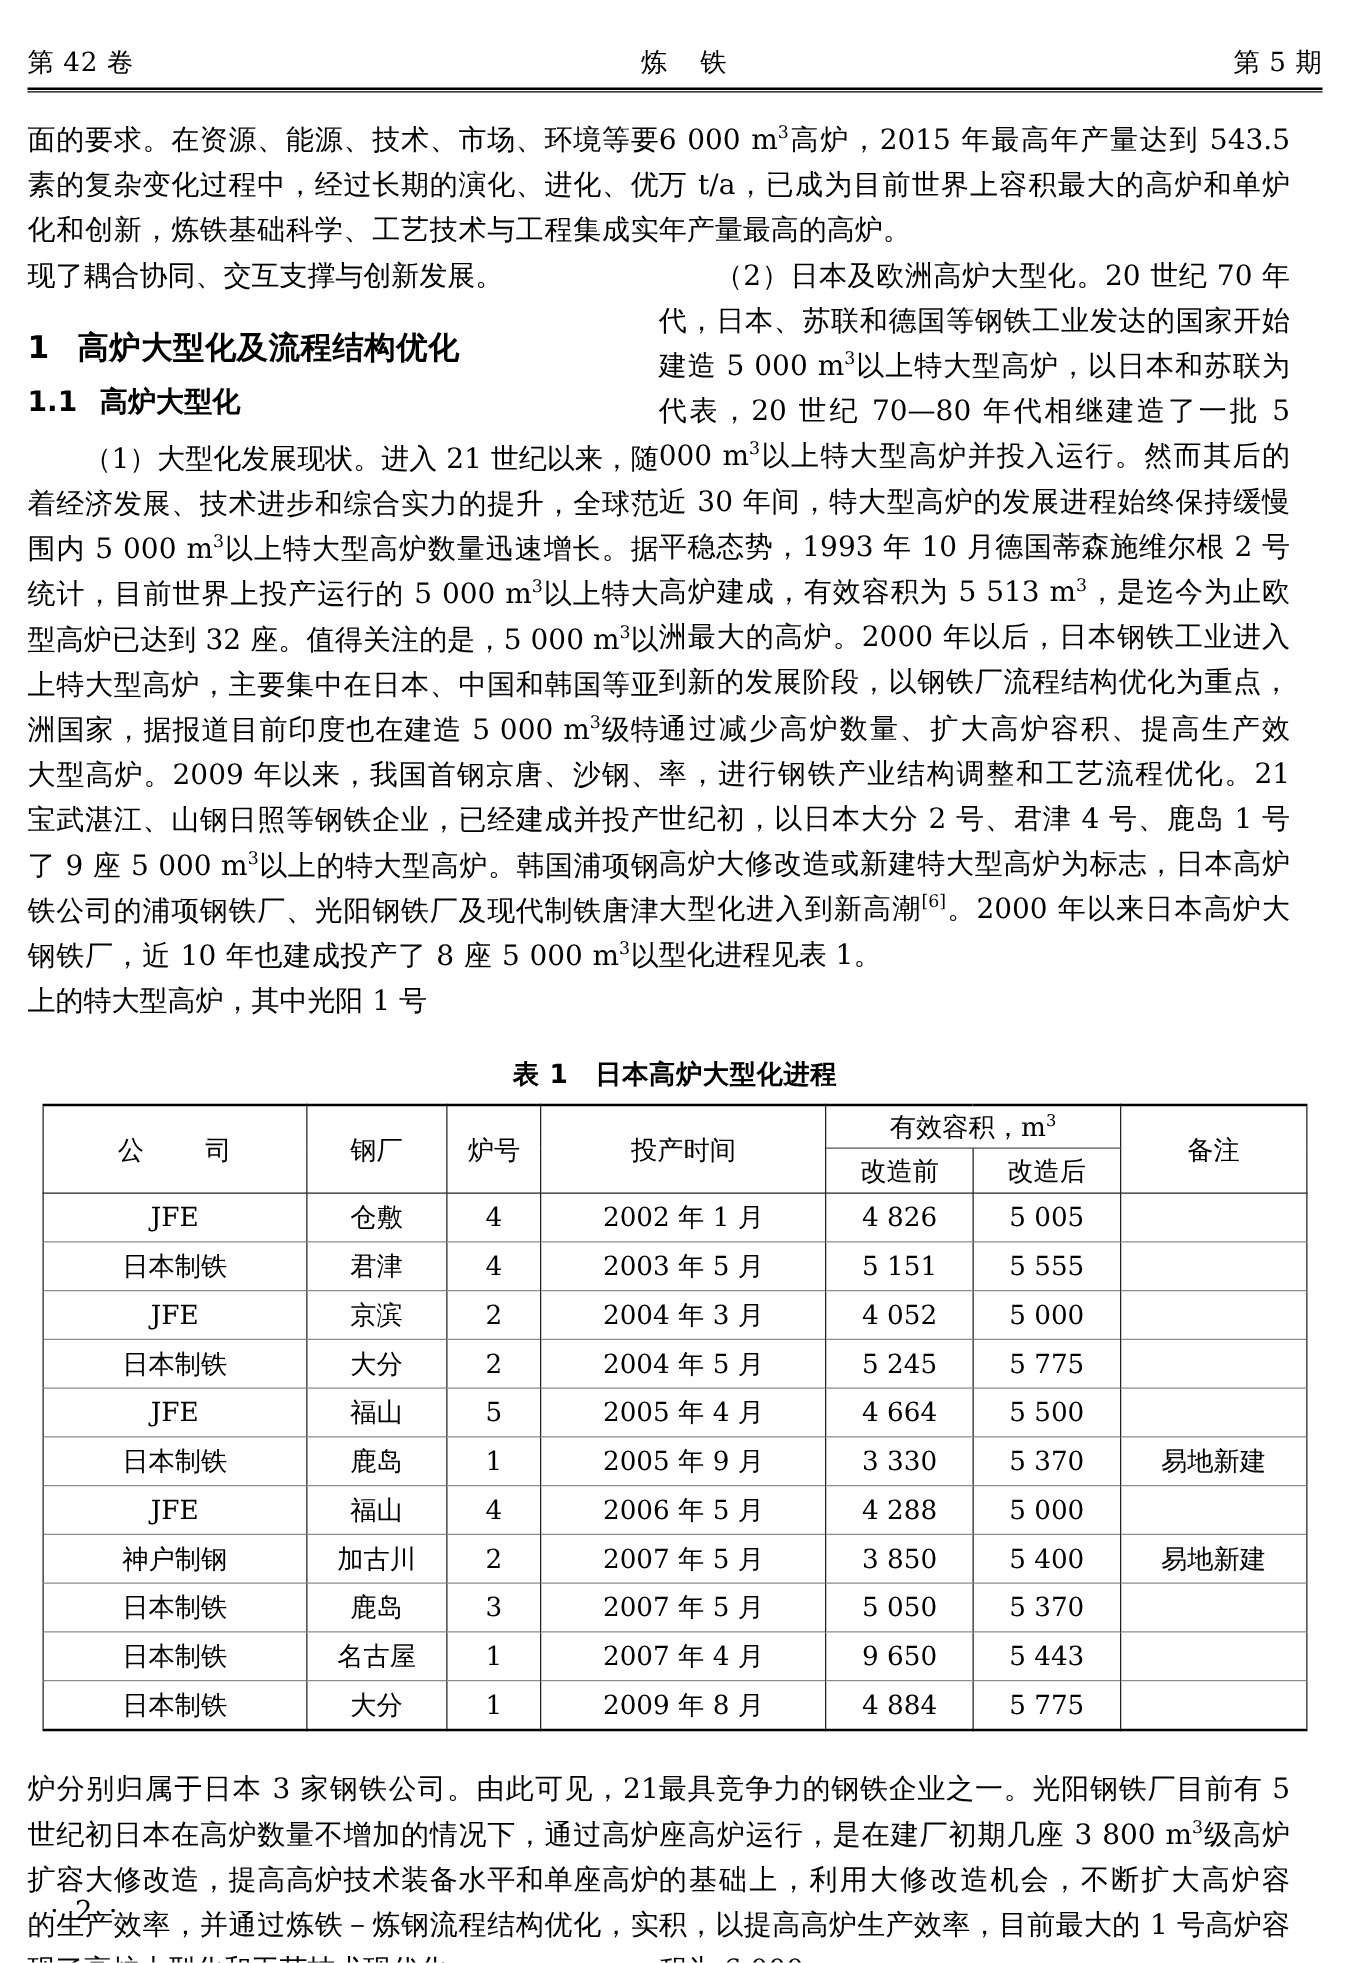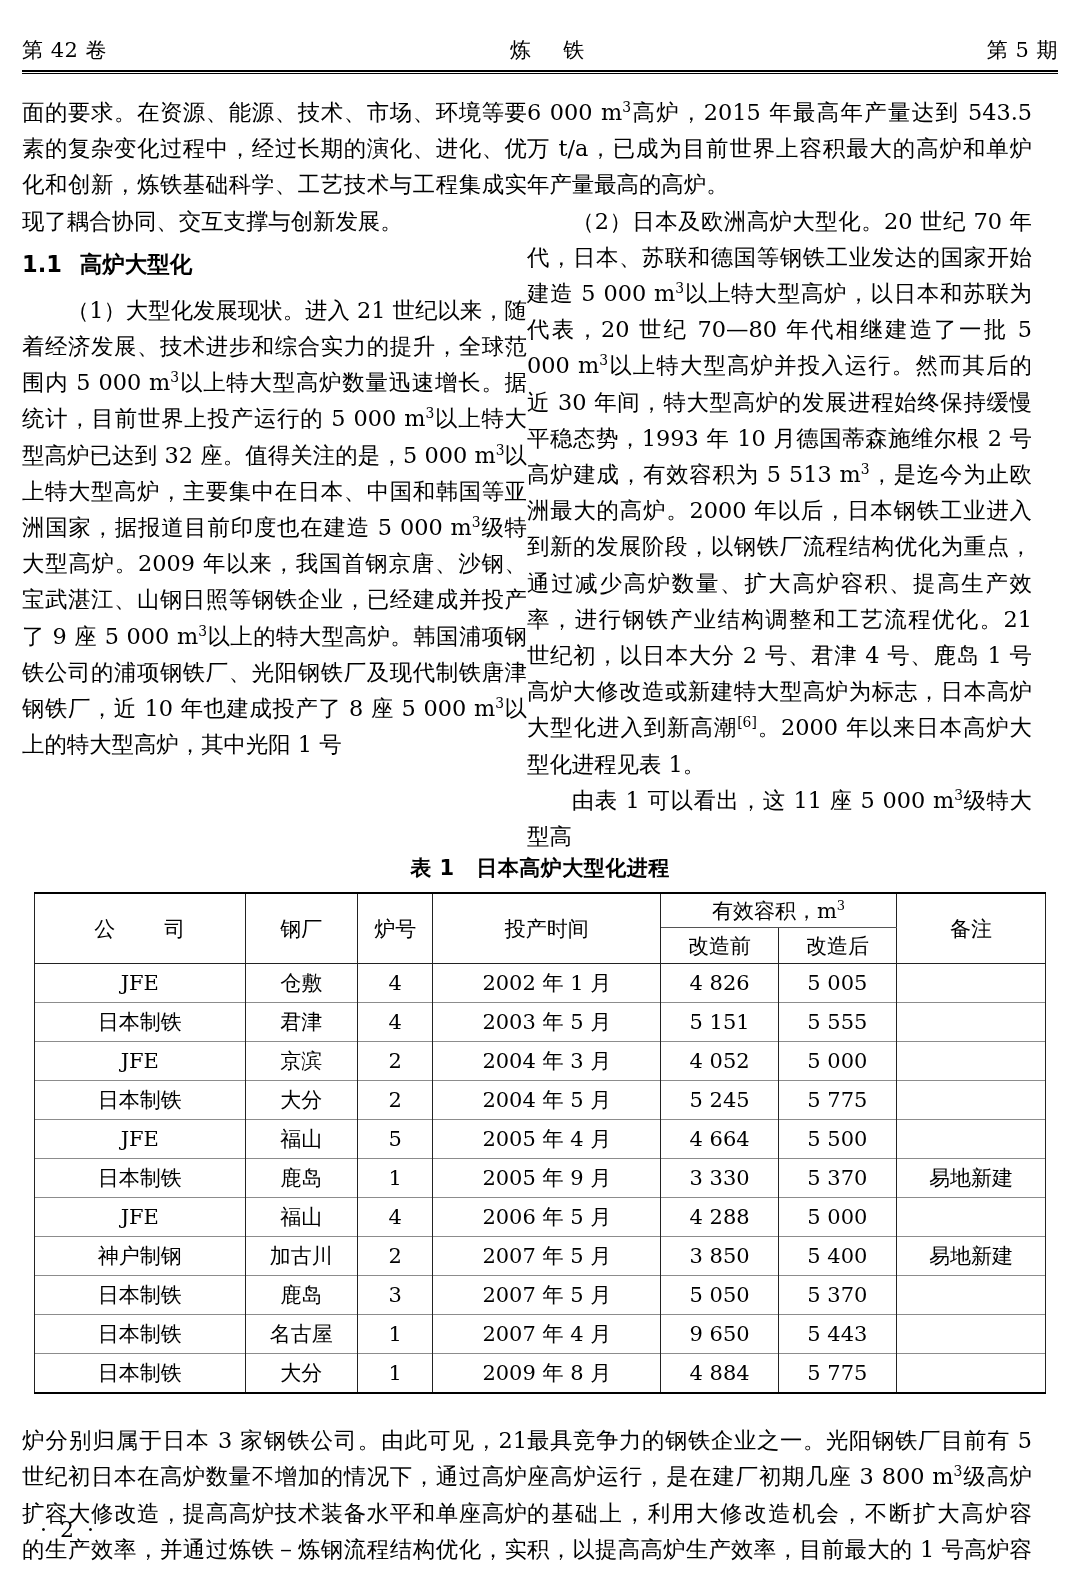--- a/index.html
+++ b/index.html
@@ -30,21 +30,20 @@
     display: flex;
     align-items: baseline;
     justify-content: space-between;
     padding: 36px 0 6px 0;
     font-size: 21px;
     letter-spacing: 0.5px;
   }
   .runhead .rh-center {
     letter-spacing: 10px;
     padding-left: 10px;
-    font-family: Liberation Mono, monospace;
   }
   .rule-double {
     border-top: 2.2px solid #000;
     height: 4px;
     box-sizing: border-box;
     border-bottom: 1px solid #000;
     margin-bottom: 20px;
   }
 
   
@@ -81,20 +80,21 @@
     font-size: 22.5px;
     font-family: "DejaVu Sans", "Liberation Sans", sans-serif;
     font-weight: bold;
   }
   h3.subsec .num { margin-right: 18px; }
 
   sup { font-size: 0.62em; vertical-align: super; line-height: 0; }
 
   
   .table-block {
+    margin-top: 26px;
   }
   .tbl-caption {
     text-align: center;
     font-family: "DejaVu Sans", "Liberation Sans", sans-serif;
     font-weight: bold;
     font-size: 21px;
     margin-bottom: 10px;
     letter-spacing: 0.5px;
   }
   table.data {
@@ -158,34 +158,36 @@
     <span class="rh-center">炼  铁</span>
     <span>第 5 期</span>
   </div>
   <div class="rule-double"></div>
 
   <div class="cols">
 
     <div class="col">
       <p class="body">面的要求。在资源、能源、技术、市场、环境等要素的复杂变化过程中，经过长期的演化、进化、优化和创新，炼铁基础科学、工艺技术与工程集成实现了耦合协同、交互支撑与创新发展。</p>
 
+      <h2 class="sec">
+        <span class="num">1</span><span>高炉大型化及流程结构优化</span>
+      </h2>
 
       <h3 class="subsec">
         <span class="num">1.1</span><span>高炉大型化</span>
       </h3>
 
       <p class="body indent"><span>（1）大型化发展现状。进入 21 世纪以来，随着经济发展、技术进步和综合实力的提升，全球范围内 5 000 m</span><sup>3</sup><span>以上特大型高炉数量迅速增长。据统计，目前世界上投产运行的 5 000 m</span><sup>3</sup><span>以上特大型高炉已达到 32 座。值得关注的是，5 000 m</span><sup>3</sup><span>以上特大型高炉，主要集中在日本、中国和韩国等亚洲国家，据报道目前印度也在建造 5 000 m</span><sup>3</sup><span>级特大型高炉。2009 年以来，我国首钢京唐、沙钢、宝武湛江、山钢日照等钢铁企业，已经建成并投产了 9 座 5 000 m</span><sup>3</sup><span>以上的特大型高炉。韩国浦项钢铁公司的浦项钢铁厂、光阳钢铁厂及现代制铁唐津钢铁厂，近 10 年也建成投产了 8 座 5 000 m</span><sup>3</sup><span>以上的特大型高炉，其中光阳 1 号</span></p>
     </div>
 
     <div class="col">
       <p class="body"><span>6 000 m</span><sup>3</sup><span>高炉，2015 年最高年产量达到 543.5 万 t/a，已成为目前世界上容积最大的高炉和单炉年产量最高的高炉。</span></p>
 
       <p class="body indent"><span>（2）日本及欧洲高炉大型化。20 世纪 70 年代，日本、苏联和德国等钢铁工业发达的国家开始建造 5 000 m</span><sup>3</sup><span>以上特大型高炉，以日本和苏联为代表，20 世纪 70—80 年代相继建造了一批 5 000 m</span><sup>3</sup><span>以上特大型高炉并投入运行。然而其后的近 30 年间，特大型高炉的发展进程始终保持缓慢平稳态势，1993 年 10 月德国蒂森施维尔根 2 号高炉建成，有效容积为 5 513 m</span><sup>3</sup><span>，是迄今为止欧洲最大的高炉。2000 年以后，日本钢铁工业进入到新的发展阶段，以钢铁厂流程结构优化为重点，通过减少高炉数量、扩大高炉容积、提高生产效率，进行钢铁产业结构调整和工艺流程优化。21 世纪初，以日本大分 2 号、君津 4 号、鹿岛 1 号高炉大修改造或新建特大型高炉为标志，日本高炉大型化进入到新高潮</span><sup>[6]</sup><span>。2000 年以来日本高炉大型化进程见表 1。</span></p>
 
-      <p class="body indent"><span>由表 1 可以看出，这 11 座 5 000 m</span><sup>3</sup><span>级特大型高</span></p>
     </div>
   </div>
 
   <div class="table-block">
     <div class="tbl-caption">表 1　日本高炉大型化进程</div>
 
     <table class="data">
       <thead>
         <tr class="h1">
           <th rowspan="2"><span class="sp-wide">公　司</span></th>

